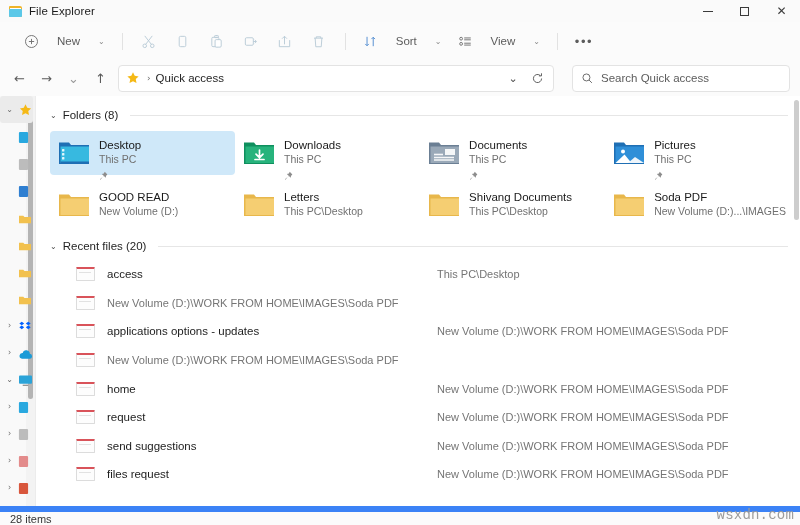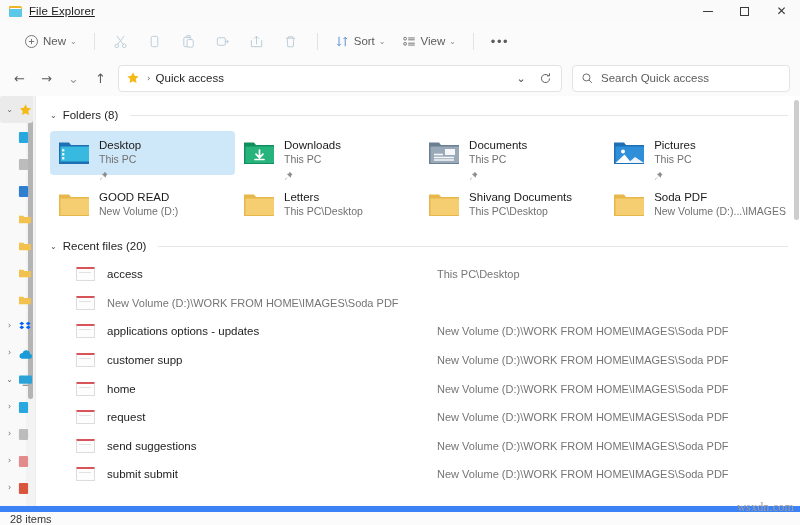--- a/index.html
+++ b/index.html
@@ -31,21 +31,21 @@
     position: absolute; left:0; top:1px; width:13px; height:11px;
     background:#f0b429; border-radius:1px 2px 1px 1px;
   }
   .app-icon .f-front {
     position: absolute; left:0; top:4px; width:13px; height:8px;
     background:#5bc8e8; border-radius:1px;
   }
   .app-icon .f-white {
     position:absolute; left:1px; top:3px; width:11px; height:3px; background:#fff;
   }
-  .app-title { font-size: 11.5px; color: #1b1b1b; letter-spacing: .1px; text-decoration: underline; }
+  .app-title { font-size: 11.5px; color: #1b1b1b; letter-spacing: .1px; }
   .win-controls { position: absolute; right: 0; top: 0; height: 22px; display: flex; }
   .win-btn {
     width: 37px; height: 22px;
     display: flex; align-items: center; justify-content: center;
     font-size: 10px; color: #3a3a3a;
   }
   .wb-min { width:10px; height:1px; background:#3a3a3a; }
   .wb-max { width:9px; height:9px; border:1px solid #3a3a3a; }
   .wb-close { font-size:12px; line-height:1; font-family:"DejaVu Sans", sans-serif;}
 
@@ -54,21 +54,21 @@
     height: 38px;
     display: flex; align-items: center;
     padding: 0 10px;
     gap: 0px;
     background: #fbfbfb;
     flex: 0 0 auto;
   }
   .tb-item {
     height: 28px;
     display: flex; align-items: center;
-    gap: 4px;
+    gap: 18px;
     padding: 0 8px;
     border-radius: 4px;
     color: #5c5c5c;
     font-size: 11.5px;
     white-space: nowrap;
   }
   .tb-icon-btn { width: 34px; justify-content: center; padding: 0; }
   .tb-sep { width: 1px; height: 17px; background: #e2e2e2; margin: 0 9px; }
   .chev { font-size: 8px; color: #8a8a8a; font-family:"DejaVu Sans", sans-serif; }
   .tb-new { margin-left: 6px; }
@@ -112,21 +112,21 @@
     width: 24px; height: 24px; display:flex; align-items:center; justify-content:center;
     color:#4d4d4d; font-size:11px; border-radius:3px;
     font-family: "DejaVu Sans", sans-serif;
   }
   .searchbox {
     width: 218px; height: 27px;
     background: #fff;
     border: 1px solid #e3e3e3;
     border-radius: 4px;
     display: flex; align-items: center;
-    margin-left: 10px;
+    margin-left: 18px;
     padding: 0 8px;
     gap: 7px;
     flex: 0 0 auto;
   }
   .search-ph { font-size: 11.5px; color: #5c5c5c; }
 
   
   .body {
     flex: 1 1 auto;
     display: flex;
@@ -242,23 +242,23 @@
   .statusbar {
     height: 19px; flex: 0 0 auto;
     background: #fbfbfb;
     border-top: 6px solid #3b82f6;
     display: flex; align-items: center;
     padding-left: 10px;
   }
   .status-text { font-size: 11px; color: #363636; }
 
   .watermark {
-    position: absolute; right: 6px; bottom: 10px;
-    font-size: 12px; color: #9c9c9c;
-    font-family: Liberation Serif, serif;
+    position: absolute; right: 6px; bottom: 2px;
+    font-size: 14px; color: #9c9c9c;
+    font-family: Liberation Mono, monospace;
     letter-spacing: .2px;
   }
   .content-scrollbar {
     position:absolute; right:1px; top:4px; width:5px; height:120px;
     background:#cdcdcd; border-radius:3px;
   }
 </style>
 </head>
 <body>
 
@@ -625,41 +625,40 @@
             <span class="file-ico"></span>
             <span class="file-path">New Volume (D:)\WORK FROM HOME\IMAGES\Soda PDF</span>
           </div>
           <div class="file-row">
             <span class="file-ico"></span>
             <span class="file-name">applications options - updates</span>
             <span class="file-path">New Volume (D:)\WORK FROM HOME\IMAGES\Soda PDF</span>
           </div>
           <div class="file-row">
             <span class="file-ico"></span>
-            <span class="file-name">customer supp</span>
             <span class="file-path">New Volume (D:)\WORK FROM HOME\IMAGES\Soda PDF</span>
           </div>
           <div class="file-row">
             <span class="file-ico"></span>
             <span class="file-name">home</span>
             <span class="file-path">New Volume (D:)\WORK FROM HOME\IMAGES\Soda PDF</span>
           </div>
           <div class="file-row">
             <span class="file-ico"></span>
             <span class="file-name">request</span>
             <span class="file-path">New Volume (D:)\WORK FROM HOME\IMAGES\Soda PDF</span>
           </div>
           <div class="file-row">
             <span class="file-ico"></span>
             <span class="file-name">send suggestions</span>
             <span class="file-path">New Volume (D:)\WORK FROM HOME\IMAGES\Soda PDF</span>
           </div>
           <div class="file-row">
             <span class="file-ico"></span>
-            <span class="file-name">submit submit</span>
+            <span class="file-name">files request</span>
             <span class="file-path">New Volume (D:)\WORK FROM HOME\IMAGES\Soda PDF</span>
           </div>
         </div>
 
       <div class="content-scrollbar"></div>
     </div>
   </div>
 
   <div class="statusbar">
     <span class="status-text">28 items</span>

